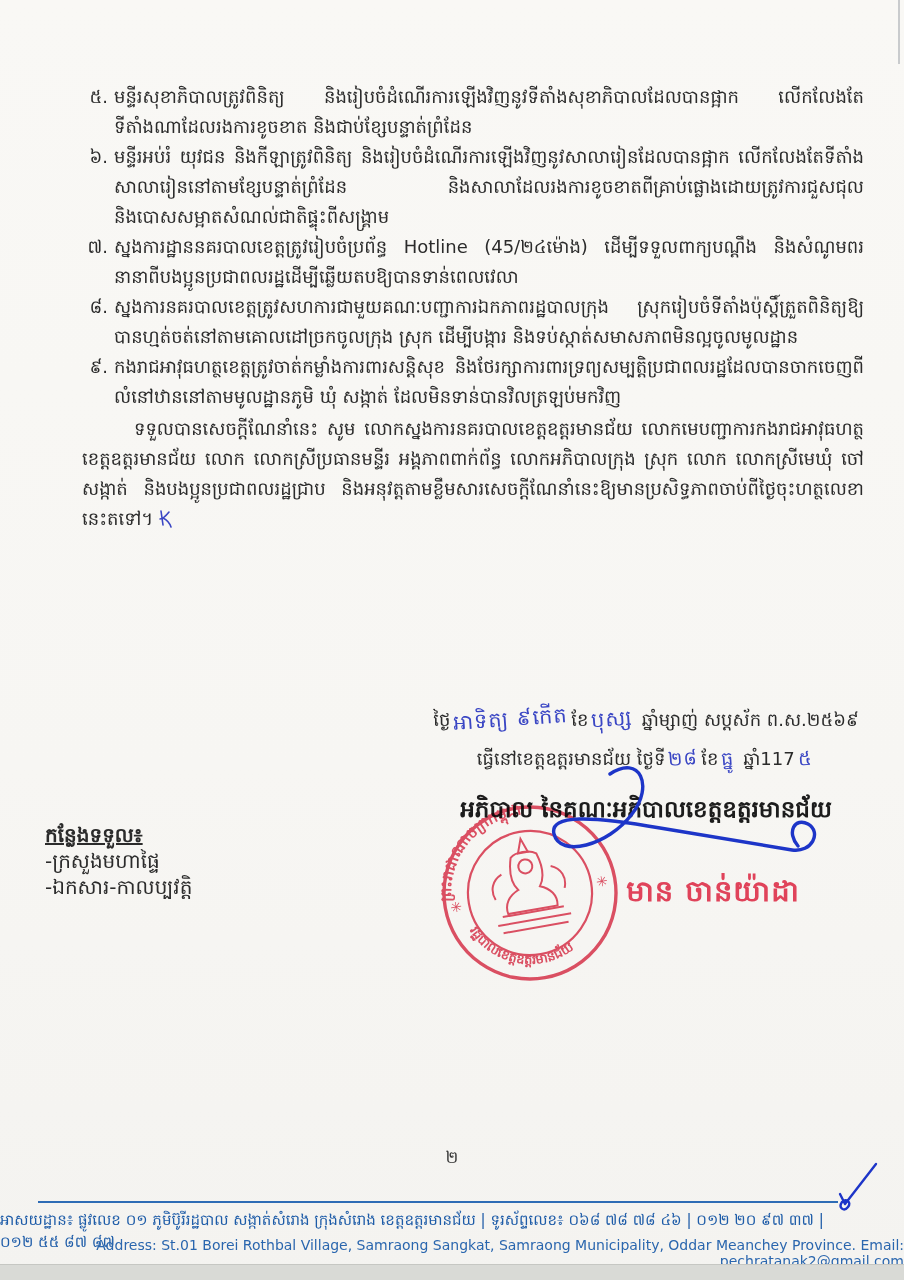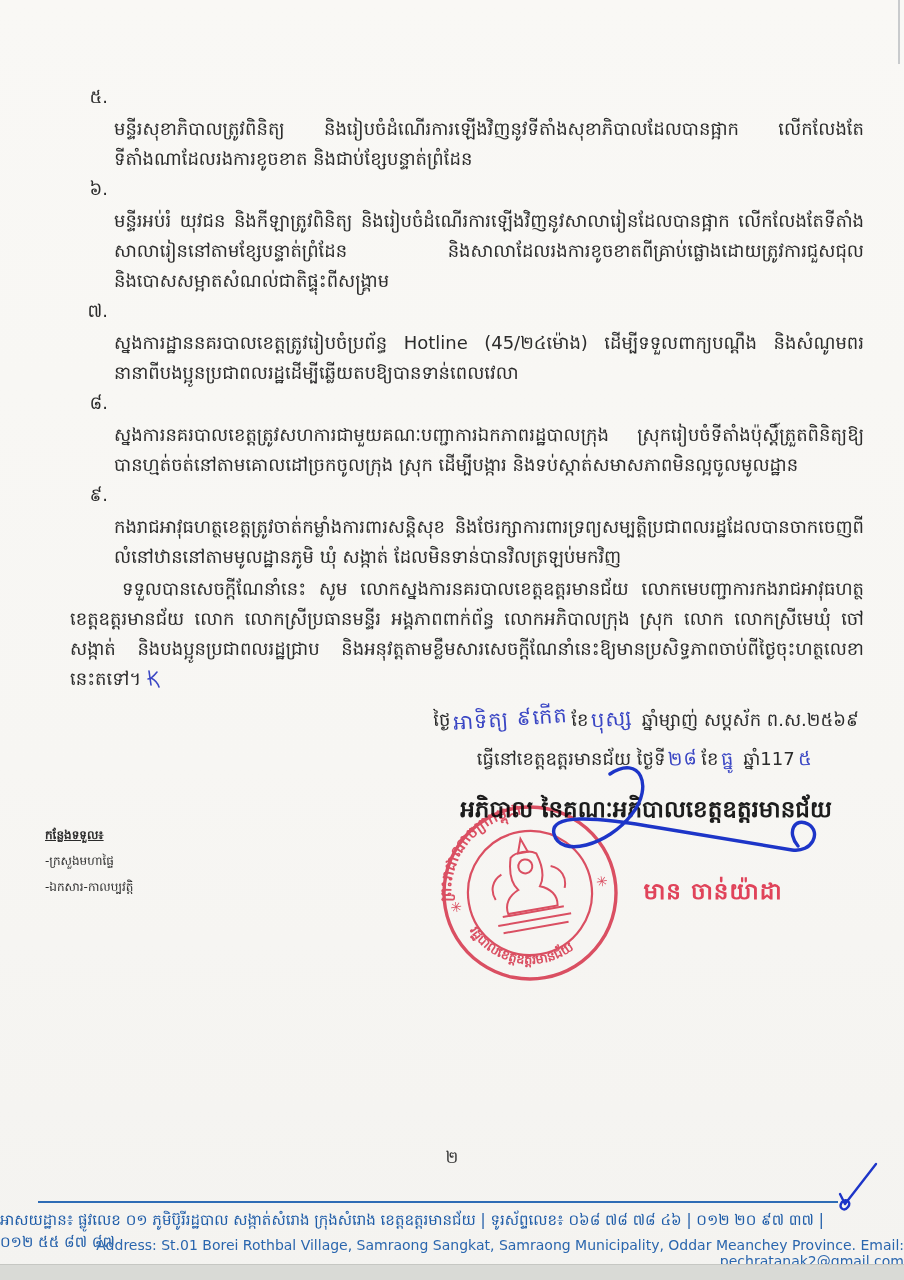--- a/index.html
+++ b/index.html
@@ -13,42 +13,42 @@
     background:linear-gradient(180deg,#f9f8f5 0%,#f7f6f3 60%,#f4f3f0 100%);
     color:#2b2b2b;
   }
   
   .content{
     position:absolute;top:82px;left:70px;width:794px;
     font-size:18px;line-height:30px;
   }
   .item{display:flex;}
   .item .num{flex:none;width:38px;text-align:right;padding-right:6px;}
-  .item .txt{flex:1;text-align:justify;margin-top:32px;}
-  .closing{margin:2px 0 0 0;text-align:justify;text-indent:52px;}
+  .item .txt{flex:1;text-align:justify;}
+  .closing{margin:2px 0 0 12px;text-align:justify;text-indent:52px;font-family:Liberation Serif, serif;}
   .ink-mark{display:inline-block;vertical-align:-4px;margin-left:4px;}
   
   .sign-block{
     position:absolute;top:700px;left:420px;width:452px;
     text-align:center;font-size:18px;line-height:38px;
   }
   .hand{
     color:#3a46c4;display:inline-block;transform:rotate(-4deg);
     font-size:21px;letter-spacing:1px;padding:0 3px;
   }
   .hand.small{font-size:19px;}
   .gov-title{font-weight:bold;font-size:23px;margin-top:12px;color:#1c1c1c;}
   .stamp-svg{position:absolute;left:15px;top:100px;mix-blend-mode:multiply;opacity:.92;}
   .sig-svg{position:absolute;left:120px;top:58px;}
   .signer-name{
     position:absolute;left:178px;top:172px;width:230px;
-    color:#e0435a;font-weight:bold;font-size:23px;letter-spacing:1px;
+    color:#e0435a;font-weight:bold;font-size:29px;letter-spacing:1px;
   }
   
-  .cc{position:absolute;left:45px;top:822px;font-size:12px;line-height:26px;}
+  .cc{position:absolute;left:45px;top:822px;font-size:20px;line-height:26px;}
   .cc-title{font-weight:bold;text-decoration:underline;}
   
   .page-number{position:absolute;top:1146px;left:0;width:904px;text-align:center;font-size:17px;color:#3a3a3a;}
   
   .footer-rule{position:absolute;top:1201px;left:38px;width:800px;height:2px;background:#2e6cb5;}
   .flourish-svg{position:absolute;top:1158px;left:812px;}
   .footer-km{
     position:absolute;top:1210px;left:0;width:824px;text-align:left;
     color:#1e5ca8;font-size:15px;
   }

